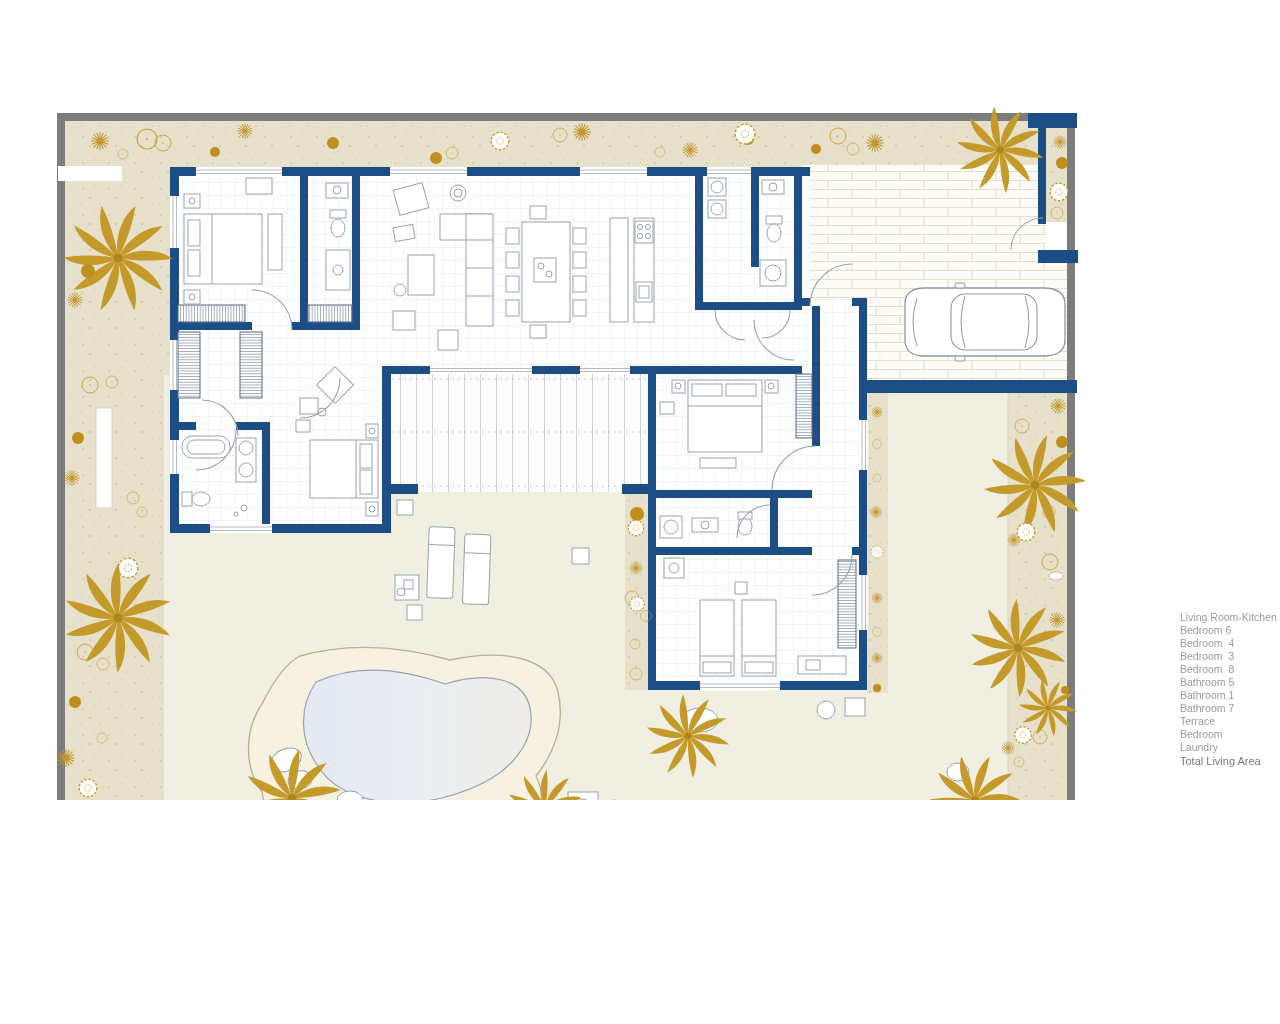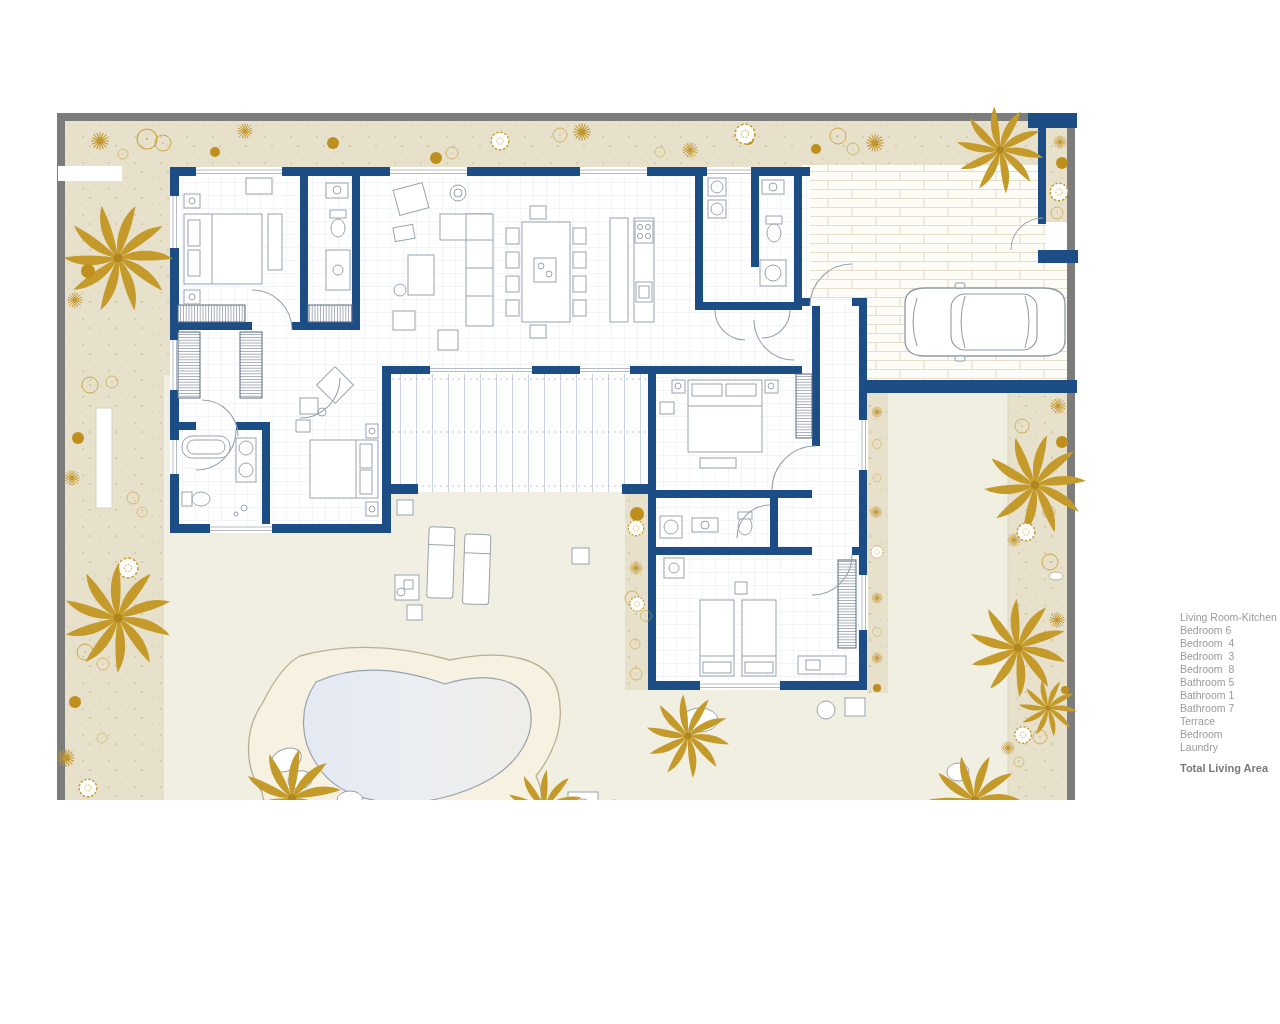--- a/index.html
+++ b/index.html
@@ -1,21 +1,21 @@
 <!DOCTYPE html>
 <html><head>
 <meta charset="utf-8">
 <style>
   html,body{margin:0;padding:0;background:#ffffff;}
   .canvas{position:relative;width:1280px;height:800px;background:#ffffff;overflow:hidden;
           font-family:"Liberation Sans", sans-serif;}
   .plan-svg{position:absolute;left:0;top:0;}
   .legend{position:absolute;left:1180px;top:611px;color:#9b9b9b;font-size:10.5px;line-height:13px;}
   .legend .li span{white-space:pre;}
-  .legend .lt{margin-top:8px;font-weight:bold;color:#7a7a7a;font-size:11px;}
+  .legend .lt{margin-top:1px;font-weight:normal;color:#7a7a7a;font-size:11px;}
   .legend .lt span{white-space:pre;}
   
   .w{fill:#1d4d85;}
   .furn{fill:#ffffff;stroke:#9aa3af;stroke-width:1;}
   .fln{fill:none;stroke:#9aa3af;stroke-width:1;}
   .arc{fill:none;stroke:#9aa3af;stroke-width:1.1;}
   .winl{fill:none;stroke:#aab3c0;stroke-width:0.9;}
   .stone{fill:#ffffff;stroke:#9aa3af;stroke-width:1;}
   .pebble{fill:#ffffff;stroke:#c3b88f;stroke-width:1;}
 </style>

